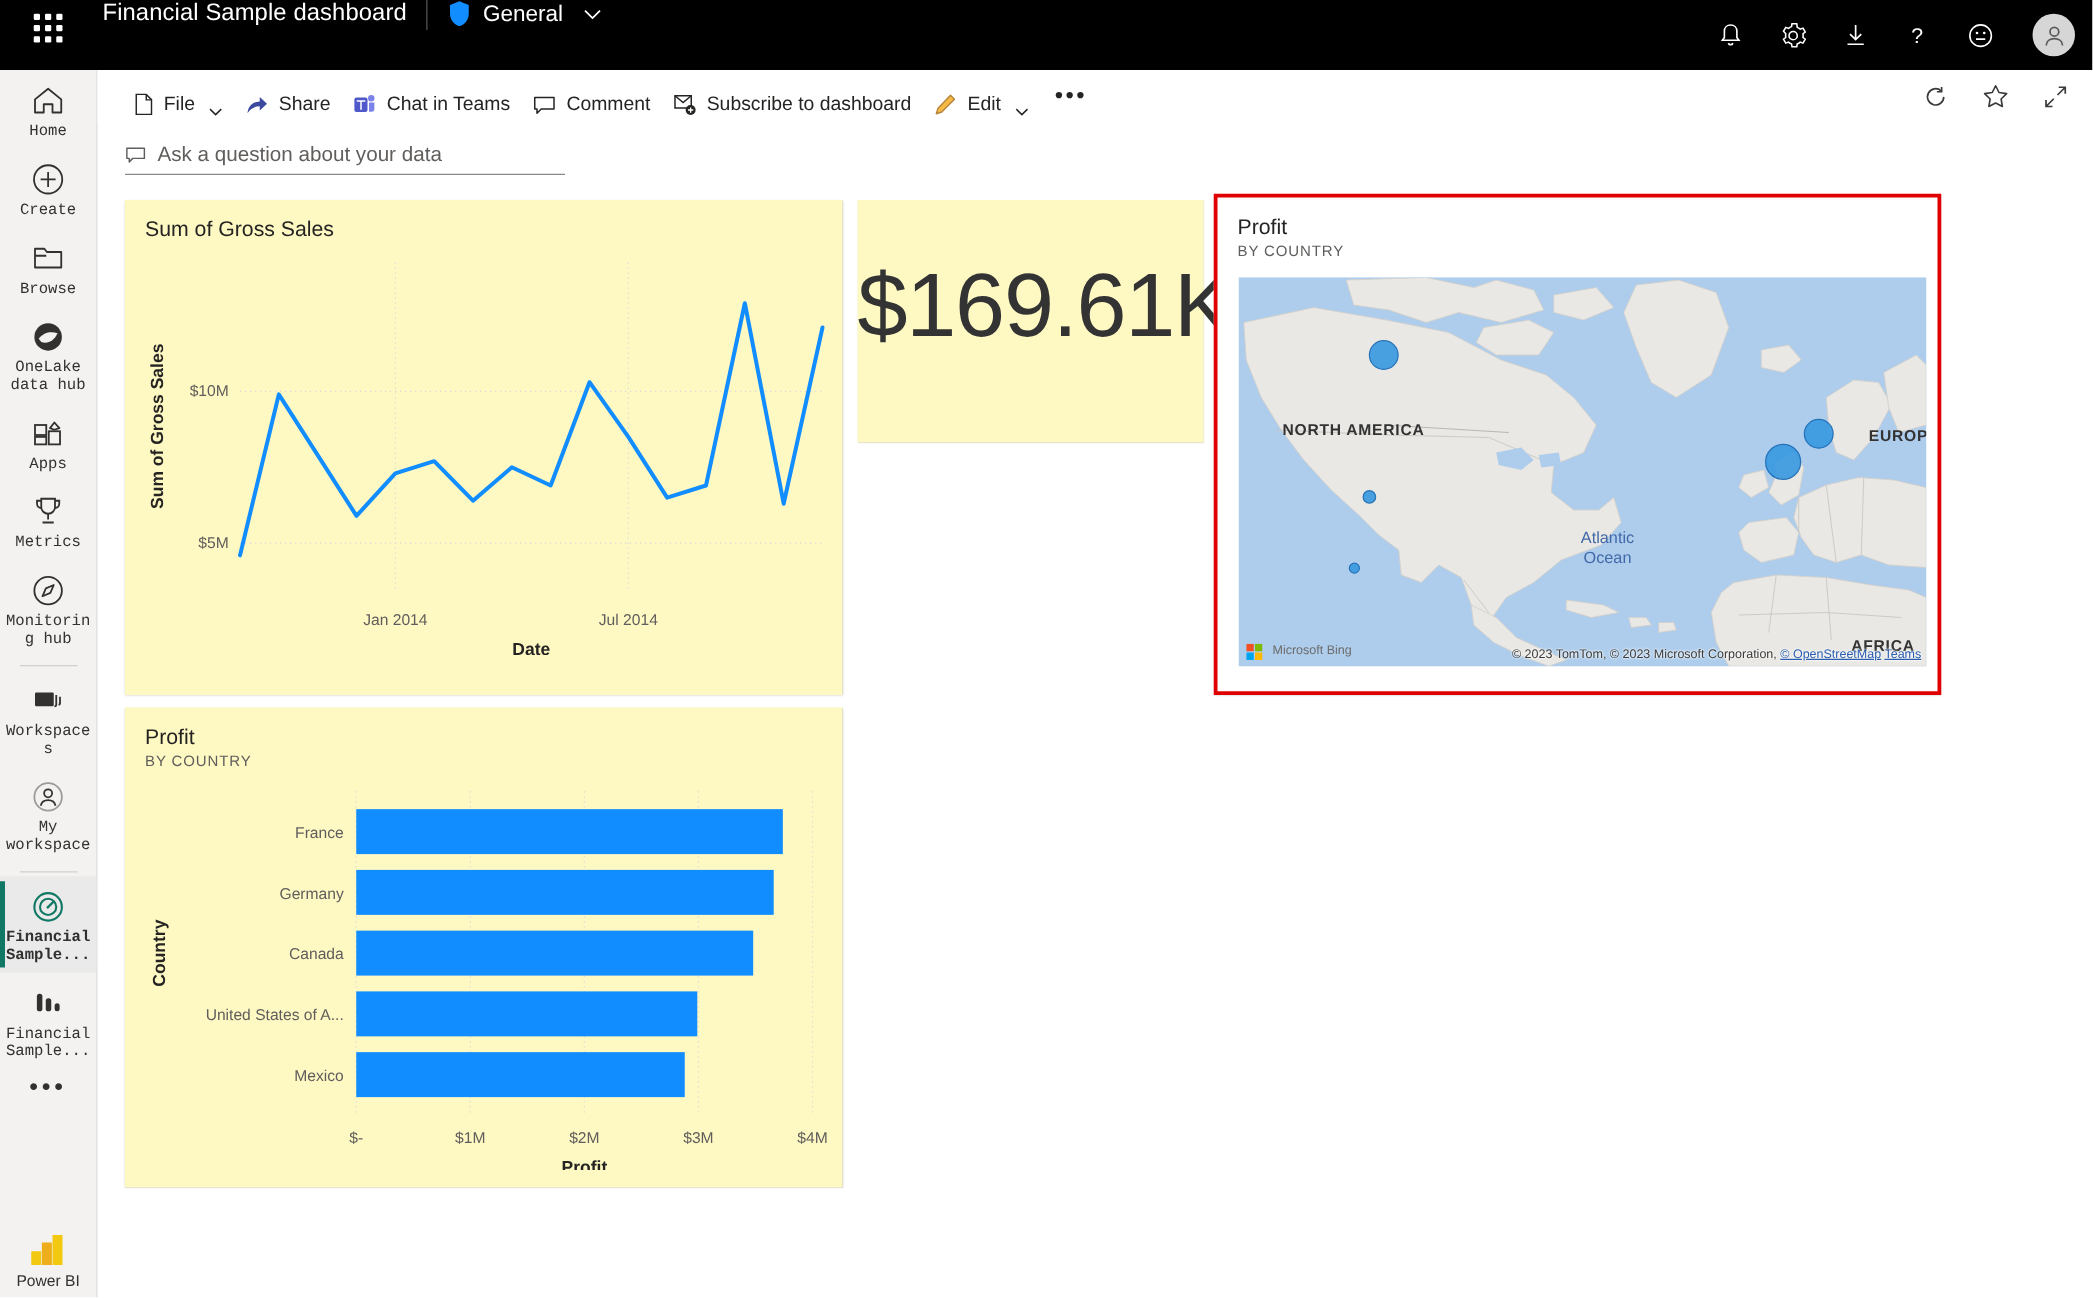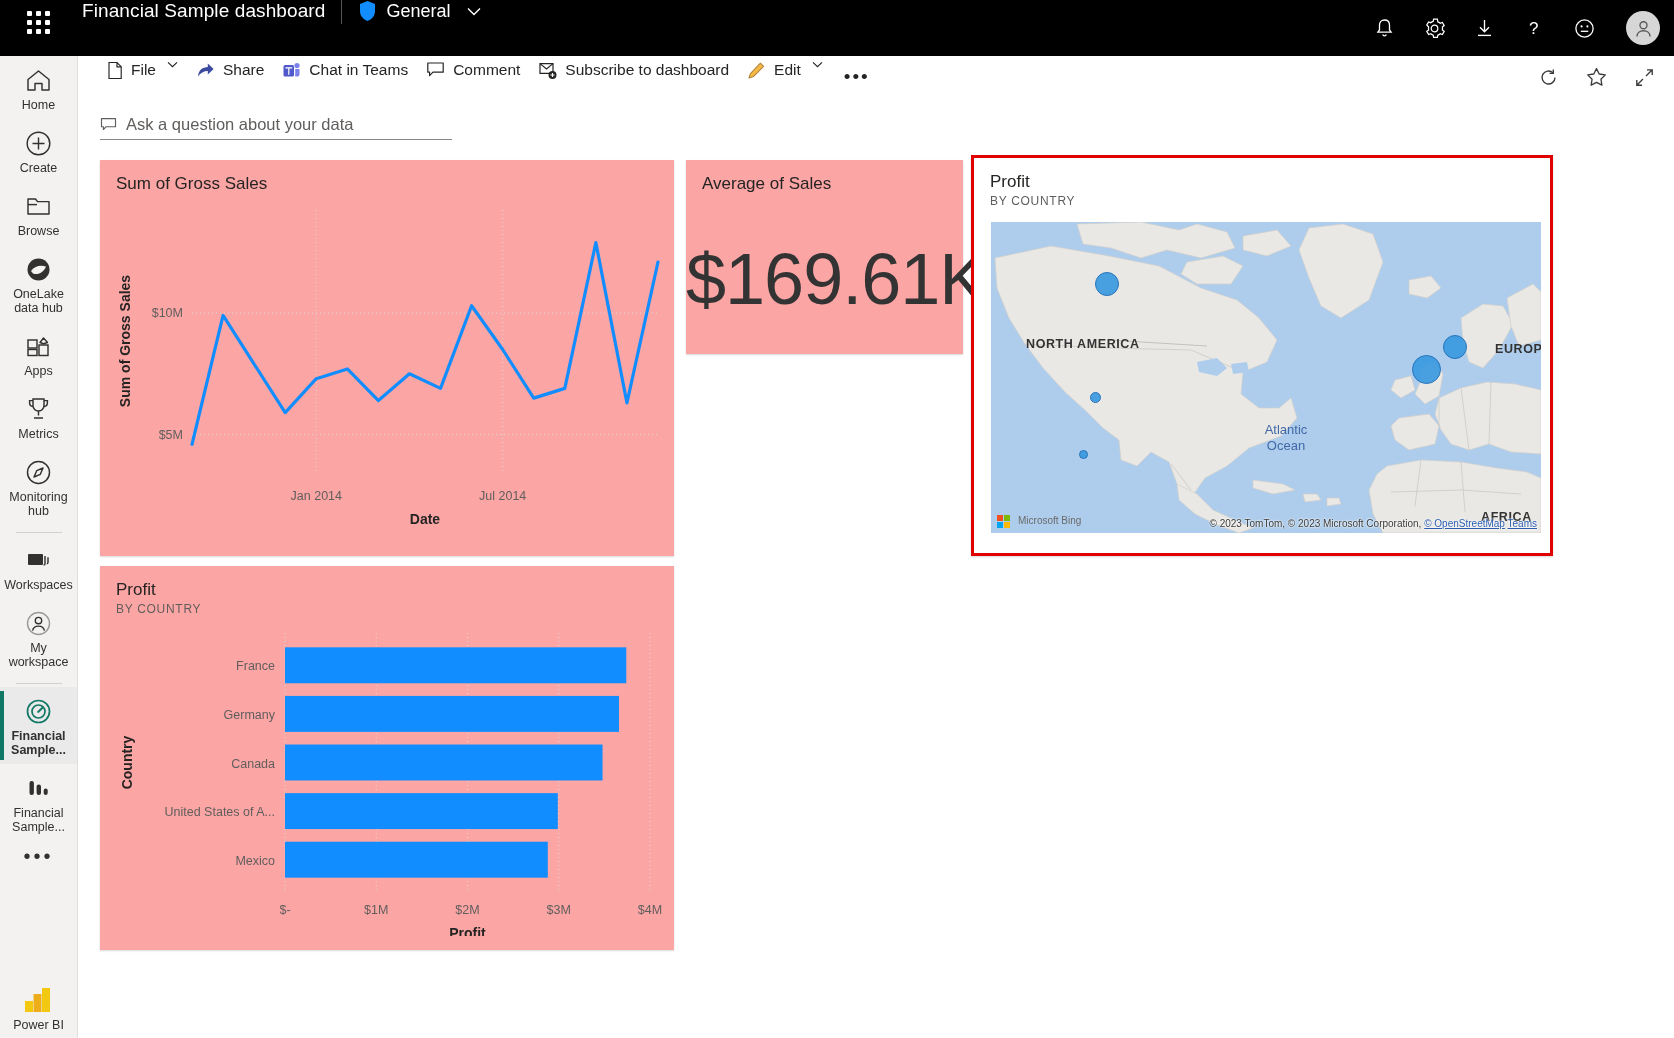--- a/index.html
+++ b/index.html
@@ -60,54 +60,54 @@
     background:#f3f2f1; border-right:1px solid #e1dfdd;
     display:flex; flex-direction:column; align-items:center; overflow:hidden;
   }
   .rail-item {
     width:78px; padding:9px 2px 7px; display:flex; flex-direction:column;
     align-items:center; gap:3px; cursor:pointer; position:relative;
   }
   .rail-item .glyph { height:30px; display:flex; align-items:center; justify-content:center; }
   .rail-label {
     font-size:12.5px; color:#323130; text-align:center; line-height:14px;
-    max-width:74px; word-wrap:break-word;
+    max-width:74px; word-wrap:break-word;font-family:Liberation Mono, monospace;
   }
   .rail-item.active { background:#eaeaea; }
   .rail-item.active .rail-label { font-weight:bold; }
   .rail-item.active::before {
     content:""; position:absolute; left:0; top:4px; bottom:4px; width:4px; background:#117865;
   }
   .rail-sep { width:46px; height:1px; background:#d2d0ce; margin:7px 0 3px; }
   #rail-dots { font-size:20px; color:#323130; letter-spacing:3px; padding:10px 0 0; cursor:pointer; line-height:10px;}
   #rail-bottom { margin-top:auto; padding-bottom:6px; display:flex; flex-direction:column; align-items:center; gap:2px; }
   #pbi-label { font-size:12.5px; color:#323130; }
 
   
   #cmdbar {
     position:absolute; left:78px; top:56px; width:1596px; height:42px;
     background:#ffffff; display:flex; align-items:center; padding-left:20px;
   }
   .cmd {
-    display:flex; align-items:flex-start; gap:8px; height:32px; padding:0 9px;
+    display:flex; align-items:flex-end; gap:8px; height:32px; padding:0 9px;
     cursor:pointer; color:#252423; font-size:15.5px; white-space:nowrap;
   }
   .cmd .cchev { margin-left:3px; }
   #cmd-more { font-size:19px; letter-spacing:2px; color:#252423; padding:0 12px; cursor:pointer; line-height:12px; }
   #cmd-right { position:absolute; right:18px; display:flex; align-items:center; gap:24px; }
 
   
   #qna {
     position:absolute; left:100px; top:110px; width:352px; height:30px;
     display:flex; align-items:center; gap:9px; border-bottom:1px solid #8a8886; cursor:text;
   }
   #qna-text { font-size:16.5px; color:#605e5c; }
 
   
-  .tile { position:absolute; background:#fca5a5; box-shadow:0 .6px 1.8px rgba(0,0,0,.16), 0 .15px .45px rgba(0,0,0,.12); }
+  .tile { position:absolute; background:#fef9c3; box-shadow:0 .6px 1.8px rgba(0,0,0,.16), 0 .15px .45px rgba(0,0,0,.12); }
   .tile-title { font-size:17px; color:#252423; padding:14px 0 0 16px; line-height:20px; }
   .tile-sub { font-size:12px; color:#605e5c; letter-spacing:.7px; padding:2px 0 0 16px; }
 
   
   #tile-line { left:100px; top:160px; width:574px; height:396px; }
   
   #tile-kpi { left:686px; top:160px; width:277px; height:194px; }
   #kpi-value {
     font-size:72px; color:#333333; font-weight:300; text-align:center;
     margin-top:44px; letter-spacing:-1px;
@@ -456,21 +456,20 @@
       <text x="216.26666666666665" y="306" text-anchor="middle" class="axis-txt">Jan 2014</text>
       <line x1="402.66666666666663" x2="402.66666666666663" y1="16" y2="280" stroke="#d9d9d9" stroke-width="1" stroke-dasharray="1 3"></line>
       <text x="402.66666666666663" y="306" text-anchor="middle" class="axis-txt">Jul 2014</text>
       <polyline points="92,250.27956989247312 123.06666666666666,121.48387096774192 154.13333333333333,170.08602150537635 185.2,218.68817204301075 216.26666666666665,184.66666666666669 247.33333333333331,174.94623655913978 278.4,206.53763440860214 309.4666666666667,179.80645161290323 340.5333333333333,194.38709677419354 371.59999999999997,111.76344086021507 402.66666666666663,155.50537634408602 433.7333333333333,204.10752688172045 464.8,194.38709677419354 495.8666666666667,48.580645161290334 526.9333333333334,208.96774193548387 558,68.0215053763441" fill="none" stroke="#118DFF" stroke-width="3.2" stroke-linejoin="round" stroke-linecap="round"></polyline>
       <text x="0" y="0" class="axis-title" text-anchor="middle" transform="translate(30,147) rotate(-90)">Sum of Gross Sales</text>
       <text x="325" y="330" text-anchor="middle" class="axis-title">Date</text>
     </svg>
 </div>
 
 <div class="tile" id="tile-kpi">
-  <div class="tile-title">Average of Sales</div>
   <div id="kpi-value">$169.61K</div>
 </div>
 
 <div class="tile" id="tile-bar">
   <div class="tile-title">Profit</div>
   <div class="tile-sub">BY COUNTRY</div>
   <svg id="bar-svg" width="574" height="320" viewBox="0 0 574 320">
       <line x1="185" x2="185" y1="17" y2="276" stroke="#d9d9d9" stroke-width="1" stroke-dasharray="1 3"></line>
       <text x="185" y="298" text-anchor="middle" class="axis-txt">$-</text>
       <line x1="276.25" x2="276.25" y1="17" y2="276" stroke="#d9d9d9" stroke-width="1" stroke-dasharray="1 3"></line>

